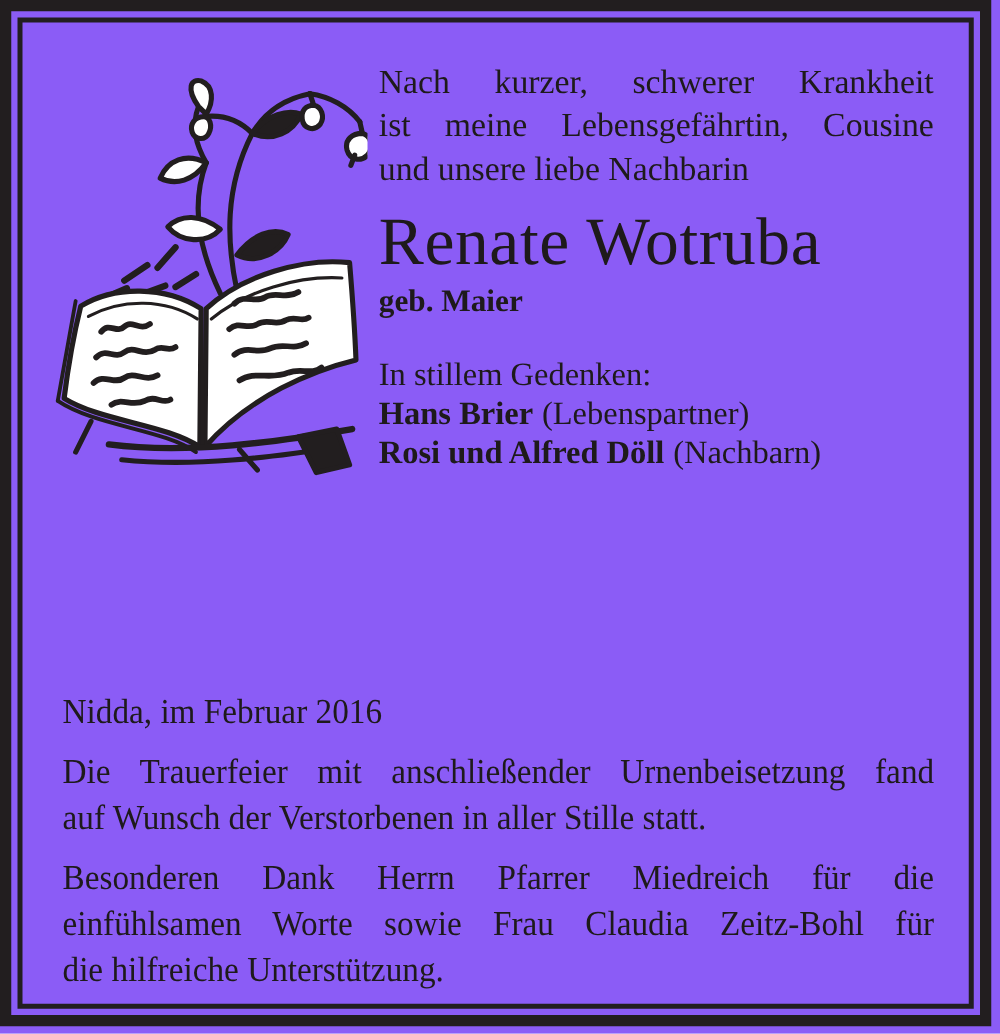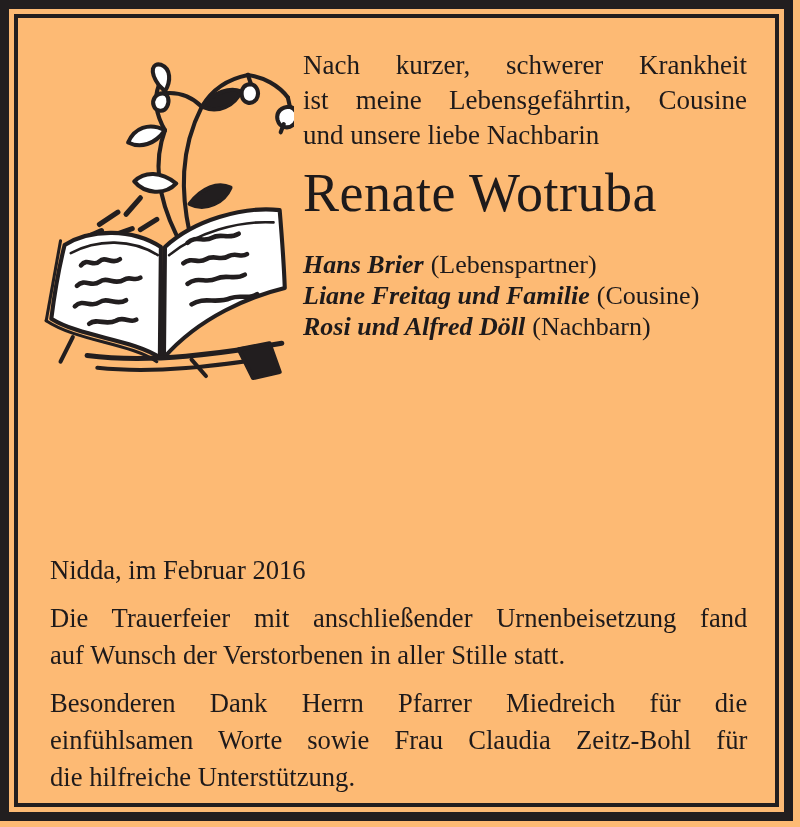--- a/index.html
+++ b/index.html
@@ -5,21 +5,21 @@
   html, body {
     margin: 0;
     padding: 0;
     background: #ffffff;
     font-family: "Liberation Serif", "DejaVu Serif", serif;
   }
   .page {
     position: relative;
     width: 800px;
     height: 827px;
-    background: #fdba74;
+    background: #8b5cf6;
     color: #1e1a1b;
     overflow: hidden;
   }
   .outer-frame {
     position: absolute;
     left: 0; top: 0;
     width: 793px; height: 821px;
     box-sizing: border-box;
     border: 9px solid #221e1f;
   }
@@ -67,21 +67,21 @@
   .death-note {
     margin-top: 29px;
     font-size: 28px;
     line-height: 31px;
   }
   .gedenken {
     margin-top: 28px;
     font-size: 26px;
     line-height: 31px;
   }
-  .mourner-name { font-weight: bold; font-style: italic; }
+  .mourner-name { font-weight: bold; }
   .mourner-rel { margin-left: 7px; text-align: center; }
   
   .bottom-block {
     position: absolute;
     left: 32px; top: 534px;
     width: 105.2%;
     transform: scaleX(0.95);
     transform-origin: 0 0;
     font-size: 28px;
   }
@@ -157,28 +157,27 @@
         </div>
 
         <div class="right-col">
           <div class="intro">
             <div class="jline">Nach kurzer, schwerer Krankheit</div>
             <div class="jline">ist meine Lebensgefährtin, Cousine</div>
             <div class="lline">und unsere liebe Nachbarin</div>
           </div>
 
           <div class="deceased-name">Renate Wotruba</div>
+          <div class="birth-name">geb. Maier</div>
 
 
           <div class="gedenken">
+            <div class="lline">In stillem Gedenken:</div>
             <div class="lline">
               <span class="mourner-name">Hans Brier</span><span class="mourner-rel">(Lebenspartner)</span>
-            </div>
-            <div class="lline">
-              <span class="mourner-name">Liane Freitag und Familie</span><span class="mourner-rel">(Cousine)</span>
             </div>
             <div class="lline">
               <span class="mourner-name">Rosi und Alfred Döll</span><span class="mourner-rel">(Nachbarn)</span>
             </div>
           </div>
         </div>
 
         <div class="bottom-block">
           <div class="bottom-inner">
             <div class="dateline">Nidda, im Februar 2016</div>

